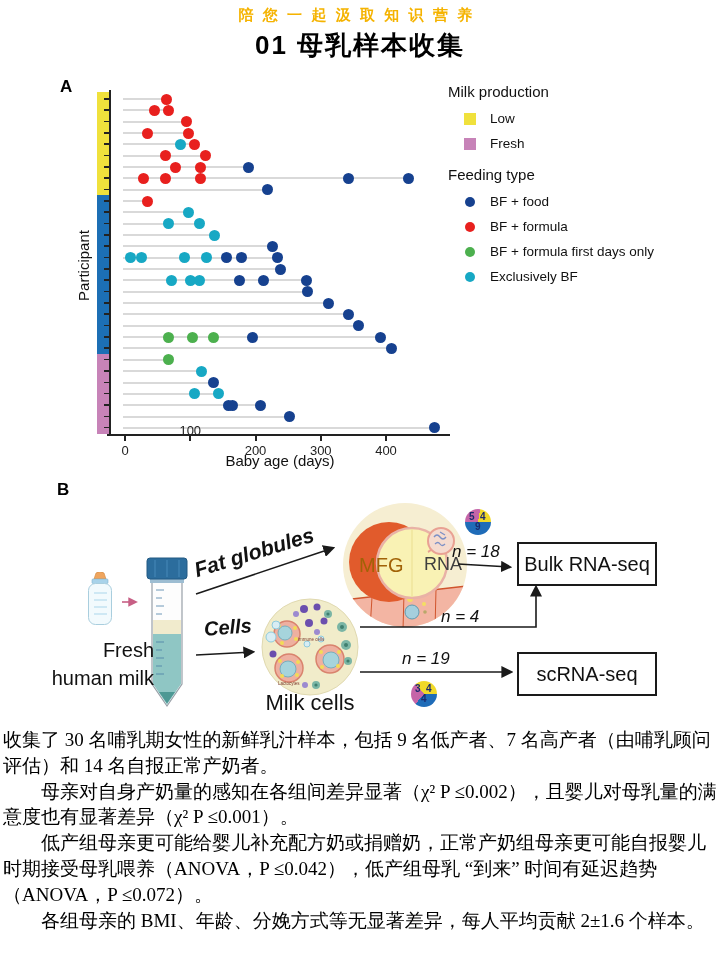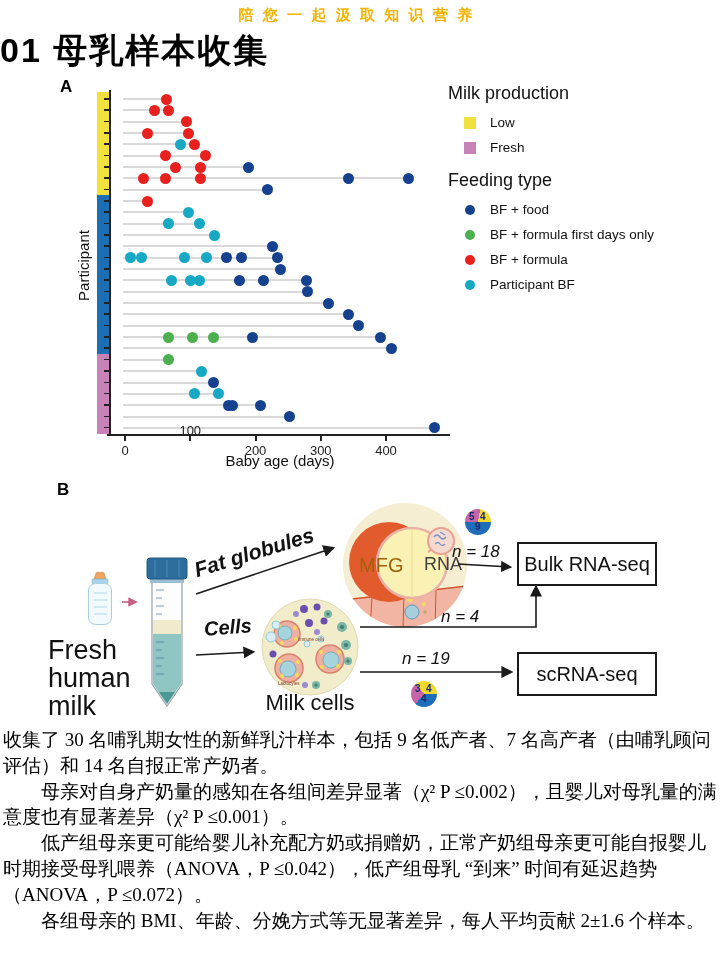--- a/index.html
+++ b/index.html
@@ -2,44 +2,44 @@
 <html><head>
 <meta charset="utf-8">
 <style>
   html,body{margin:0;padding:0;background:#fff;}
   .page{position:relative;width:720px;height:960px;background:#fff;overflow:hidden;
         font-family:"Liberation Sans","DejaVu Sans",sans-serif;color:#111;}
   
   .slogan{position:absolute;top:6px;left:0;width:720px;text-align:center;
           font-family:"Liberation Serif","DejaVu Serif",serif;
           font-weight:bold;font-size:15px;letter-spacing:0.62em;color:#f5b300;}
-  .title{position:absolute;top:28px;left:0;width:720px;text-align:left;
-         font-weight:bold;font-size:34px;letter-spacing:2px;color:#000;}
+  .title{position:absolute;top:28px;left:0;width:720px;text-align:center;
+         font-weight:bold;font-size:26px;letter-spacing:2px;color:#000;}
   
   .panelA{position:absolute;top:75px;left:0;width:720px;height:403px;}
   .panel-label{position:absolute;font-weight:bold;font-size:17px;color:#000;}
   .band-seg,.row-line,.dot,.xtick,.ytick,.axis{position:absolute;}
   .axis{background:#222;}
   .row-line{height:2px;background:#d9d9d9;}
   .dot{width:11px;height:11px;border-radius:50%;}
   .xtick-label{position:absolute;font-size:13px;color:#222;transform:translateX(-50%);}
   .xlabel{position:absolute;left:180px;top:377px;width:200px;text-align:center;font-size:15px;color:#111;}
   .ylabel{position:absolute;left:38px;top:182px;width:90px;text-align:center;font-size:15px;color:#111;
           transform:rotate(-90deg);transform-origin:center;}
   .legend{position:absolute;left:448px;top:8px;width:268px;}
-  .legend-title{font-size:18px;color:#111;margin:0 0 6px 0;}
+  .legend-title{font-size:15px;color:#111;margin:0 0 6px 0;}
   .legend-item{display:flex;align-items:center;height:25px;font-size:13.5px;color:#111;}
   .sw-square{width:12px;height:12px;margin:0 14px 0 16px;}
   .sw-circle{width:10px;height:10px;border-radius:50%;margin:0 15px 0 17px;}
   .legend-gap{height:10px;}
   
   .panelB{position:absolute;top:478px;left:0;width:720px;height:250px;}
   .pb-abs{position:absolute;}
-  .fresh-text{position:absolute;left:48px;top:158px;width:106px;text-align:left;
-              font-size:27px;line-height:28px;color:#111;}
+  .fresh-text{position:absolute;left:48px;top:158px;width:106px;text-align:right;
+              font-size:20px;line-height:28px;color:#111;}
   .flow-label{position:absolute;font-style:italic;font-weight:bold;color:#111;}
   .n-label{position:absolute;font-size:17px;color:#111;font-style:italic;}
   .seq-box{position:absolute;width:136px;height:40px;border:2.5px solid #1a1a1a;background:#fff;
            display:flex;align-items:center;justify-content:center;font-size:20px;color:#111;}
   .pie{position:absolute;width:26px;height:26px;border-radius:50%;}
   .pie span{position:absolute;font-size:10px;font-weight:bold;color:#1b2a6e;line-height:10px;}
   .mc-label{position:absolute;left:250px;top:212px;width:120px;text-align:center;font-size:22px;color:#111;}
   
   .bodytext{position:absolute;top:727px;left:3px;width:714px;
             font-family:"Liberation Serif","DejaVu Serif",serif;
@@ -205,30 +205,30 @@
           <span class="sw-square" style="background: rgb(199, 131, 184);"></span>
           <span>Fresh</span>
         </div>
         <div class="legend-gap"></div>
         <div class="legend-title">Feeding type</div>
         <div class="legend-item">
           <span class="sw-circle" style="background: rgb(22, 65, 143);"></span>
           <span>BF + food</span>
         </div>
         <div class="legend-item">
+          <span class="sw-circle" style="background: rgb(232, 32, 30);"></span>
+          <span>BF + formula</span>
+        </div>
+        <div class="legend-item">
           <span class="sw-circle" style="background: rgb(76, 176, 78);"></span>
           <span>BF + formula first days only</span>
         </div>
         <div class="legend-item">
-          <span class="sw-circle" style="background: rgb(232, 32, 30);"></span>
-          <span>BF + formula</span>
-        </div>
-        <div class="legend-item">
           <span class="sw-circle" style="background: rgb(23, 168, 196);"></span>
-          <span>Participant BF</span>
+          <span>Exclusively BF</span>
         </div>
       </div>
   </div>
 
   <div class="panelB">
     <div class="panel-label" style="left:57px;top:2px;">B</div>
 
     <svg class="pb-abs" style="left:82px;top:94px;" width="36" height="54" viewBox="0 0 36 54">
       <path d="M14,1 Q18,-2 22,1 L24,7 L12,7 Z" fill="#efa55e" stroke="#d18a3f" stroke-width="0.6"></path>
       <rect x="10" y="7" width="16" height="4.5" rx="1" fill="#a9d3ea" stroke="#7fb3d0" stroke-width="0.6"></rect>

